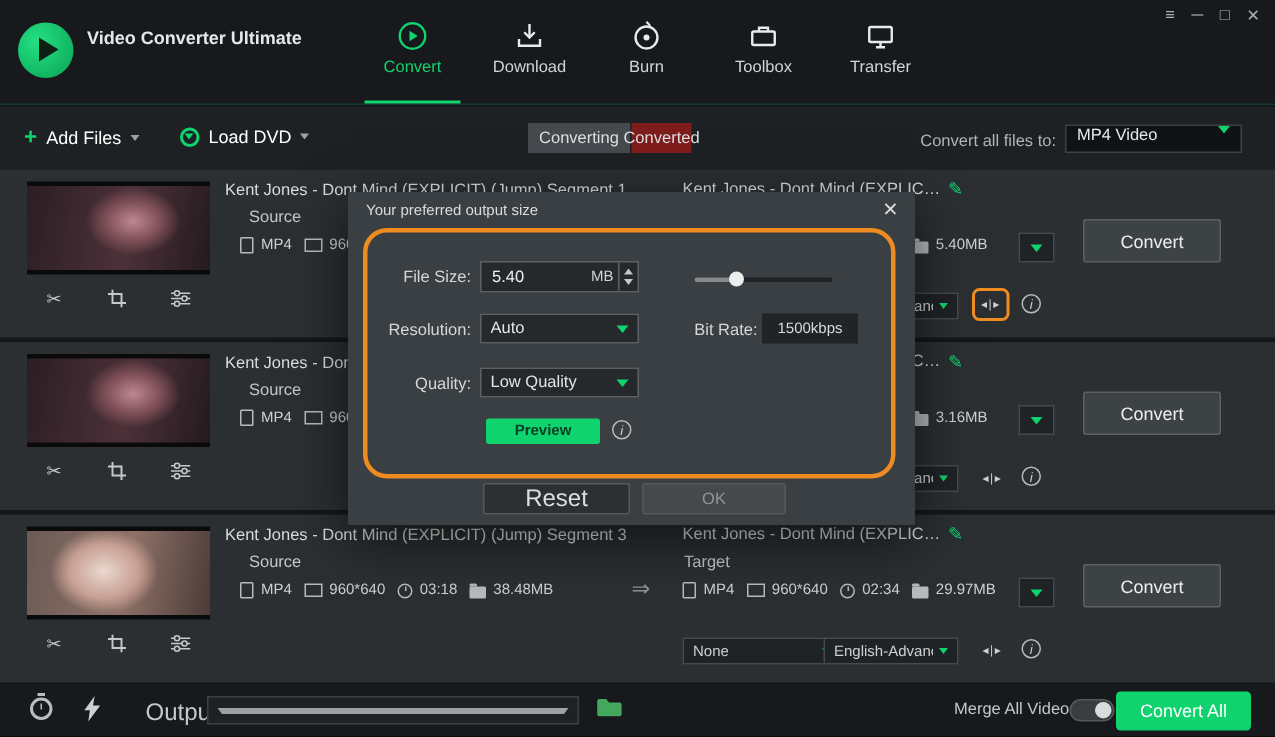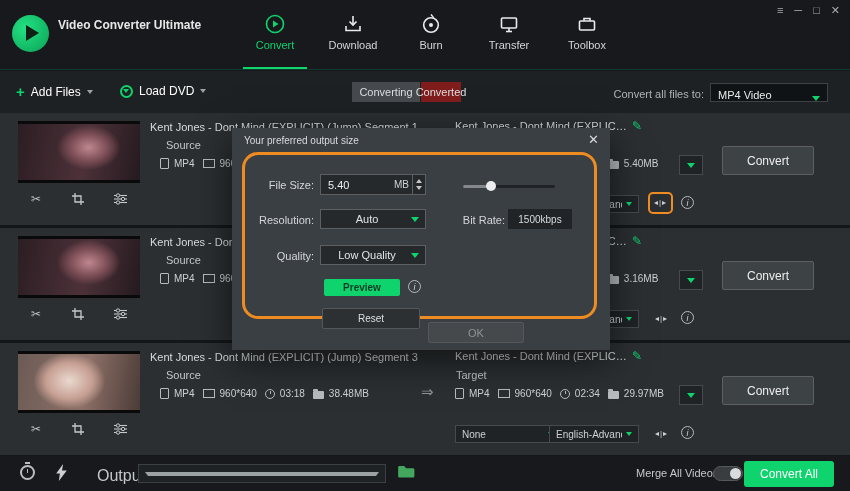--- a/index.html
+++ b/index.html
@@ -34,21 +34,21 @@
   .dvd-ic::after{content:"";position:absolute;left:1px;top:2px;border-left:3px solid transparent;
         border-right:3px solid transparent;border-top:4px solid #0fd36d}
   .caret{width:0;height:0;border-left:4px solid transparent;border-right:4px solid transparent;border-top:5px solid #0fd36d}
   .caret.gray{border-top-color:#9ca1a3}
   .caret.small{border-left-width:3px;border-right-width:3px;border-top-width:4px}
   .seg{position:absolute;top:11px;height:20px;display:flex;align-items:center;justify-content:center;font-size:11px;color:#dddfe0}
   .seg-converting{left:352px;width:68px;background:#46494d}
   .seg-converted{left:421px;width:40px;background:#7f1d1d}
   .cat-label{position:absolute;right:146px;top:17px;font-size:11px;color:#aeb3b5}
   .format-dd{position:absolute;left:710px;top:12px;width:118px;height:19px;background:#101315;
-        border:1px solid #3e4245;display:flex;align-items:flex-end;padding:0 7px;font-size:11px;color:#e8eaea;gap:4px}
+        border:1px solid #3e4245;display:flex;align-items:flex-start;padding:0 7px;font-size:11px;color:#e8eaea;gap:4px}
   .format-dd span:first-child{flex:1;white-space:nowrap;overflow:hidden}
 
   
   .row{position:absolute;left:0;width:850px;height:112px;background:#2b2f32}
   .thumb{position:absolute;left:18px;top:8px;width:122px;height:62px;background:#0a0a0a;overflow:hidden}
   .thumb .img{position:absolute;left:0;top:3px;right:0;bottom:3px}
   .thumb-a .img{background:radial-gradient(ellipse 42px 30px at 58% 42%,#c08790 0%,#7b4d55 45%,rgba(0,0,0,0) 75%),
         linear-gradient(100deg,#2b1e23 0%,#4d3139 55%,#241a1f 100%)}
   .thumb-b .img{background:radial-gradient(ellipse 46px 36px at 42% 48%,#ead9cf 0%,#c79f93 50%,rgba(0,0,0,0) 78%),
         linear-gradient(100deg,#6b5b55 0%,#8d7168 55%,#4b3b37 100%)}
@@ -101,28 +101,28 @@
   .unit{font-size:10px;color:#cfd2d4;margin-left:auto;margin-right:3px}
   .spinner{width:13px;align-self:stretch;border-left:1px solid #5c6063;display:flex;flex-direction:column;
         align-items:center;justify-content:center;gap:3px}
   .sp-up{width:0;height:0;border-left:3px solid transparent;border-right:3px solid transparent;border-bottom:4px solid #c3c7c9}
   .sp-dn{width:0;height:0;border-left:3px solid transparent;border-right:3px solid transparent;border-top:4px solid #c3c7c9}
   .slider{position:absolute;left:231px;top:52px;width:92px;height:12px}
   .slider .track{position:absolute;left:0;top:5px;width:100%;height:3px;background:#202427;border-radius:2px}
   .slider .fill{position:absolute;left:0;top:5px;width:28px;height:3px;background:#85898c;border-radius:2px}
   .slider .knob{position:absolute;left:23px;top:1px;width:10px;height:10px;border-radius:50%;background:#eceeee}
   .m-dd{background:#26292c;border-color:#5c6063;font-size:11px;color:#e2e4e5}
-  .m-dd span:first-child{text-align:center}
+  .m-dd span:first-child{}
   .br-box{position:absolute;left:276px;top:81px;width:64px;height:20px;background:#202427;color:#d8dadc;
         font-size:10px;display:flex;align-items:center;justify-content:center}
   .preview-btn{position:absolute;left:92px;top:151px;width:76px;height:17px;background:#0fd36d;border:0;border-radius:2px;
         color:#0a3d24;font-size:10px;font-weight:bold;font-family:inherit}
   .modal .cinfo{left:176px;top:152px}
-  .reset-btn{position:absolute;left:90px;top:180px;width:98px;height:21px;background:#2c3033;border:1px solid #54585b;
-        color:#dddfe1;font-size:10px;font-family:inherit;border-radius:2px}
+  .reset-btn{position:absolute;left:90px;top:194px;width:98px;height:21px;background:#2c3033;border:1px solid #54585b;
+        color:#dddfe1;font-size:16px;font-family:inherit;border-radius:2px}
   .ok-btn{position:absolute;left:196px;top:194px;width:96px;height:21px;background:#45494c;border:1px solid #54585b;
         color:#8f9497;font-size:11px;font-family:inherit;border-radius:2px}
 
   
   .footer{position:absolute;left:0;top:456px;width:850px;height:35px;background:#17191c}
   .timer{position:absolute;left:20px;top:9px;width:15px;height:15px;border:2px solid #b9bdc0;border-radius:50%}
   .timer::before{content:"";position:absolute;left:3px;top:-5px;width:5px;height:2px;background:#b9bdc0}
   .timer::after{content:"";position:absolute;left:5px;top:2px;width:1px;height:4px;background:#b9bdc0}
   .bolt{position:absolute;left:56px;top:8px}
   .out-label{position:absolute;left:97px;top:11px;font-size:16px;color:#c5c8ca}
@@ -164,32 +164,32 @@
       <div class="nav-item">
         <svg viewBox="0 0 22 22">
             <circle cx="11" cy="12" r="7.3" fill="none" stroke="#e9ebeb" stroke-width="1.6"></circle>
             <circle cx="11" cy="12" r="2" fill="#e9ebeb"></circle>
             <path d="M11 1.5c1.2 1.6 2.4 2 2.4 3.3" fill="none" stroke="#e9ebeb" stroke-width="1.4"></path>
           </svg>
         <div class="nlabel">Burn</div>
       </div>
       <div class="nav-item">
         <svg viewBox="0 0 22 22" fill="none" stroke="#e9ebeb" stroke-width="1.6">
+            <rect x="3.5" y="8" width="15" height="9" rx="1"></rect>
+            <path d="M8 8V5.5h6V8"></path>
+          </svg>
+        <div class="nlabel">Toolbox</div>
+      </div>
+      <div class="nav-item">
+        <svg viewBox="0 0 22 22" fill="none" stroke="#e9ebeb" stroke-width="1.6">
             <rect x="3.5" y="5" width="15" height="10" rx="1"></rect>
             <path d="M8 18.5h6"></path>
             <path d="M11 15v3.5"></path>
           </svg>
         <div class="nlabel">Transfer</div>
-      </div>
-      <div class="nav-item">
-        <svg viewBox="0 0 22 22" fill="none" stroke="#e9ebeb" stroke-width="1.6">
-            <rect x="3.5" y="8" width="15" height="9" rx="1"></rect>
-            <path d="M8 8V5.5h6V8"></path>
-          </svg>
-        <div class="nlabel">Toolbox</div>
       </div>
     </div>
     <div class="active-underline"></div>
 
     <div class="win">
       <span>≡</span>
       <span>─</span>
       <span>□</span>
       <span>✕</span>
     </div>

